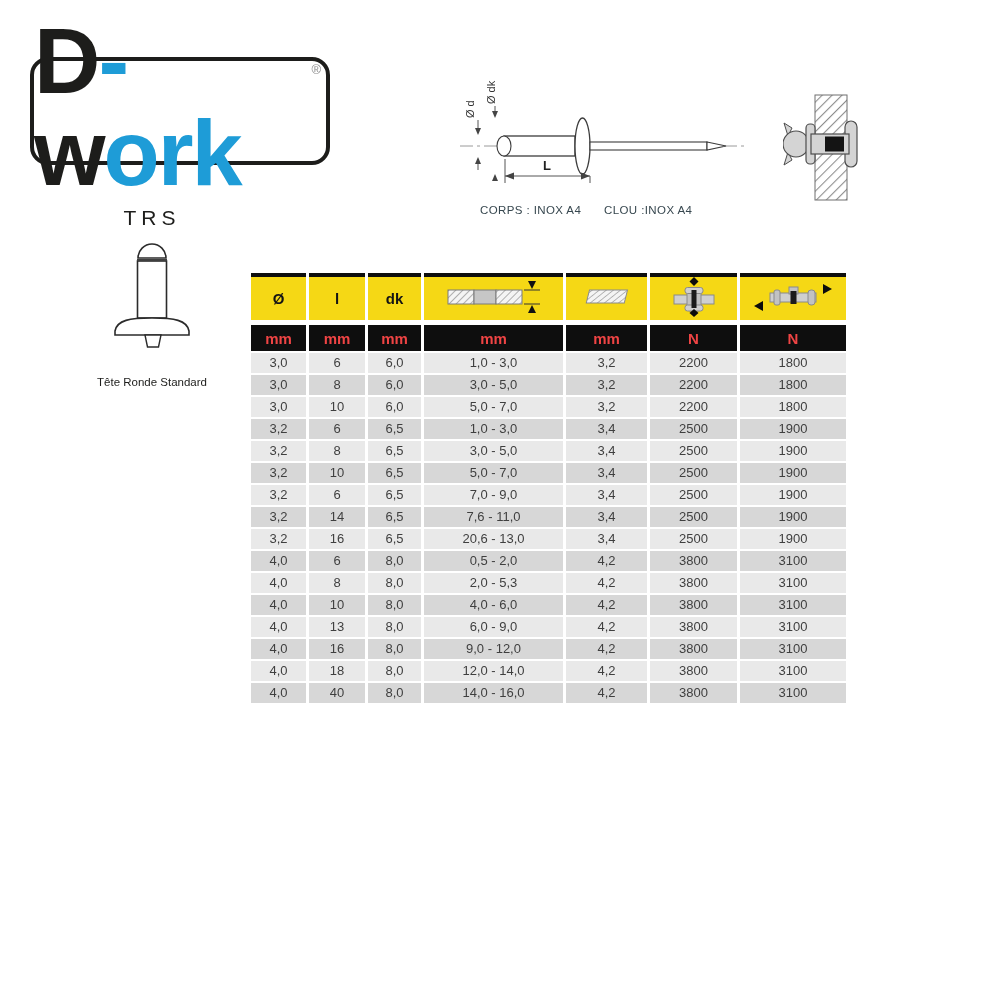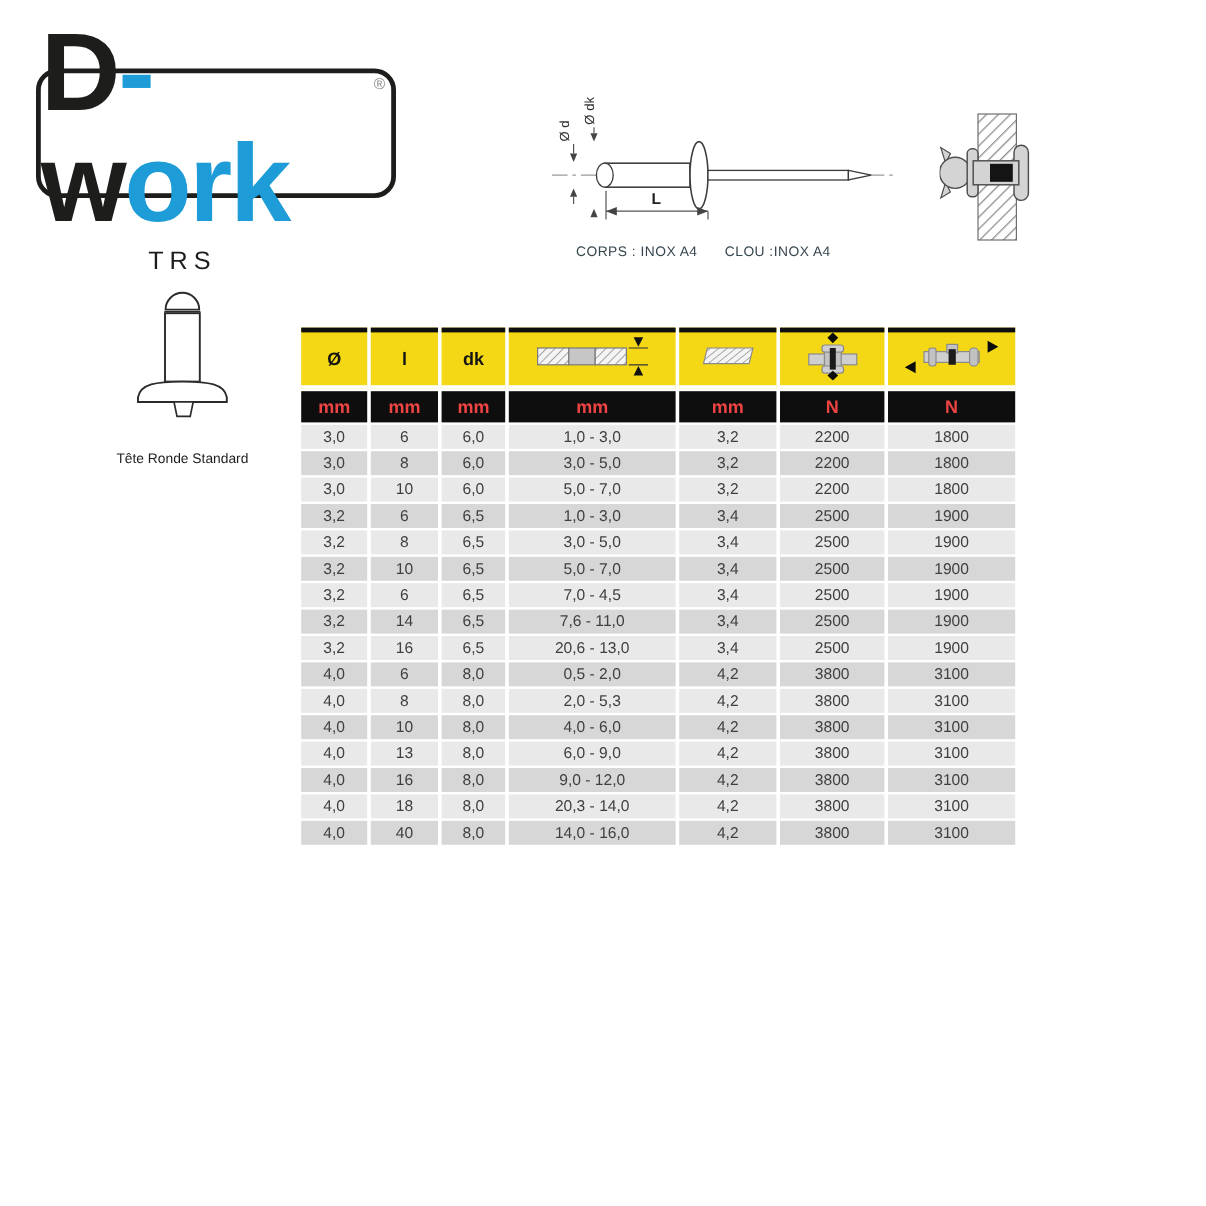--- a/index.html
+++ b/index.html
@@ -250,21 +250,21 @@
         <td>6,5</td>
         <td>5,0 - 7,0</td>
         <td>3,4</td>
         <td>2500</td>
         <td>1900</td>
       </tr>
       <tr class="row-light">
         <td>3,2</td>
         <td>6</td>
         <td>6,5</td>
-        <td>7,0 - 4,5</td>
+        <td>7,0 - 9,0</td>
         <td>3,4</td>
         <td>2500</td>
         <td>1900</td>
       </tr>
       <tr class="row-dark">
         <td>3,2</td>
         <td>14</td>
         <td>6,5</td>
         <td>7,6 - 11,0</td>
         <td>3,4</td>
@@ -322,21 +322,21 @@
         <td>8,0</td>
         <td>9,0 - 12,0</td>
         <td>4,2</td>
         <td>3800</td>
         <td>3100</td>
       </tr>
       <tr class="row-light">
         <td>4,0</td>
         <td>18</td>
         <td>8,0</td>
-        <td>20,3 - 14,0</td>
+        <td>12,0 - 14,0</td>
         <td>4,2</td>
         <td>3800</td>
         <td>3100</td>
       </tr>
       <tr class="row-dark">
         <td>4,0</td>
         <td>40</td>
         <td>8,0</td>
         <td>14,0 - 16,0</td>
         <td>4,2</td>

